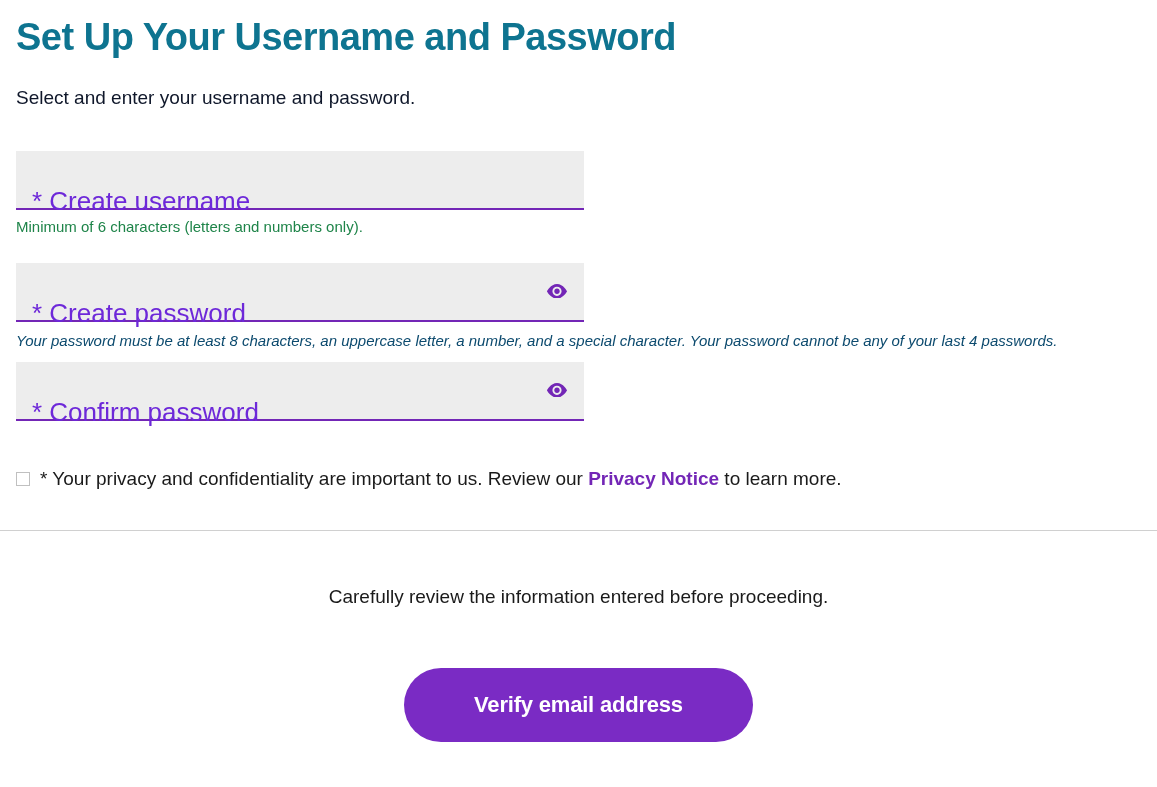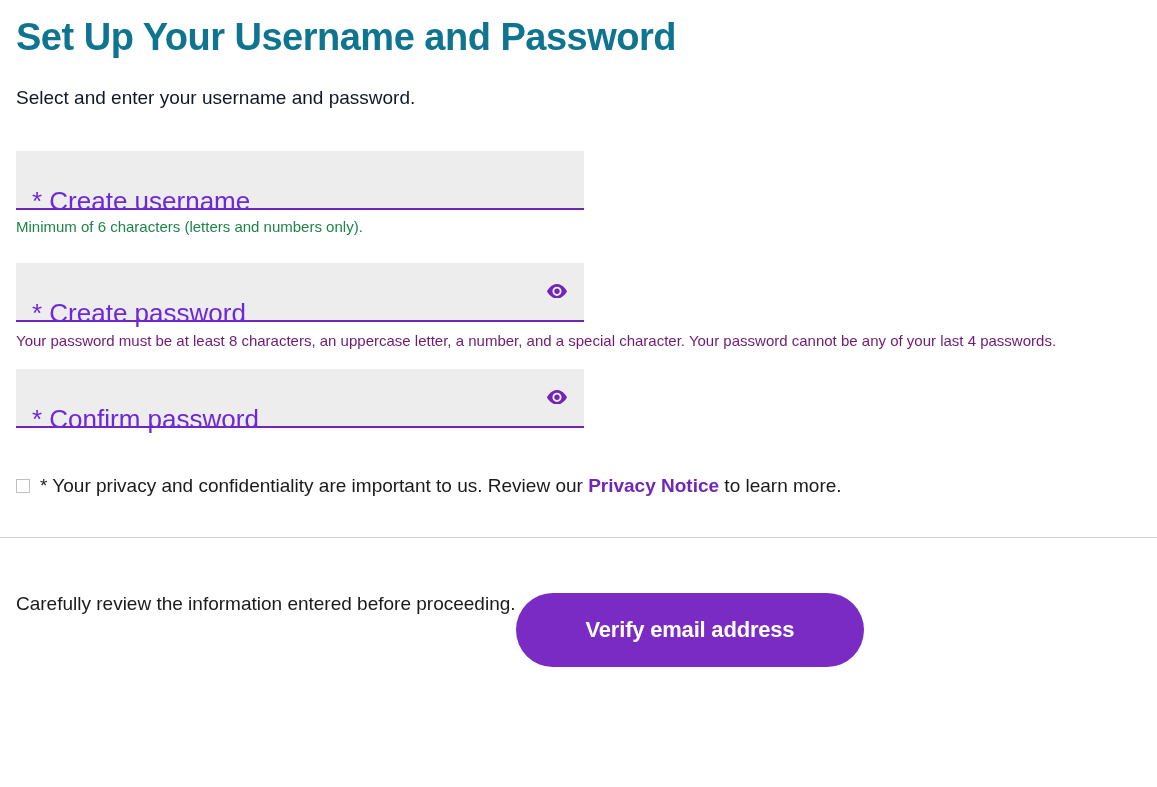--- a/index.html
+++ b/index.html
@@ -68,24 +68,25 @@
       cursor: pointer;
       color: #7326b6;
     }
     .hint-text {
       color: #1e8449;
       font-size: 15px;
       margin-top: 8px;
       margin-bottom: 28px;
     }
     .hint-text-wide {
-      color: #701a75;
+      color: #0c4a6e;
       font-size: 15px;
       margin-top: 10px;
-      margin-bottom: 20px;
+      margin-bottom: 13px;
+      font-style: italic;
     }
     .confirm-spacer {
       margin-bottom: 40px;
     }
     .privacy-row {
       display: flex;
       align-items: center;
       gap: 10px;
       margin-bottom: 40px;
       margin-top: 47px;
@@ -109,22 +110,22 @@
     }
     .divider {
       border: none;
       border-top: 1px solid #d0d0d0;
       margin: 0;
       width: 100%;
     }
     .bottom-section {
       padding: 55px 16px 20px 16px;
       display: flex;
-      flex-direction: row;
-      align-items: flex-start;
+      flex-direction: column;
+      align-items: center;
     }
     .review-text {
       font-size: 19px;
       color: #1a1a1a;
       text-align: center;
       margin-bottom: 60px;
     }
     .verify-button {
       background: #7a2bc4;
       color: #ffffff;

